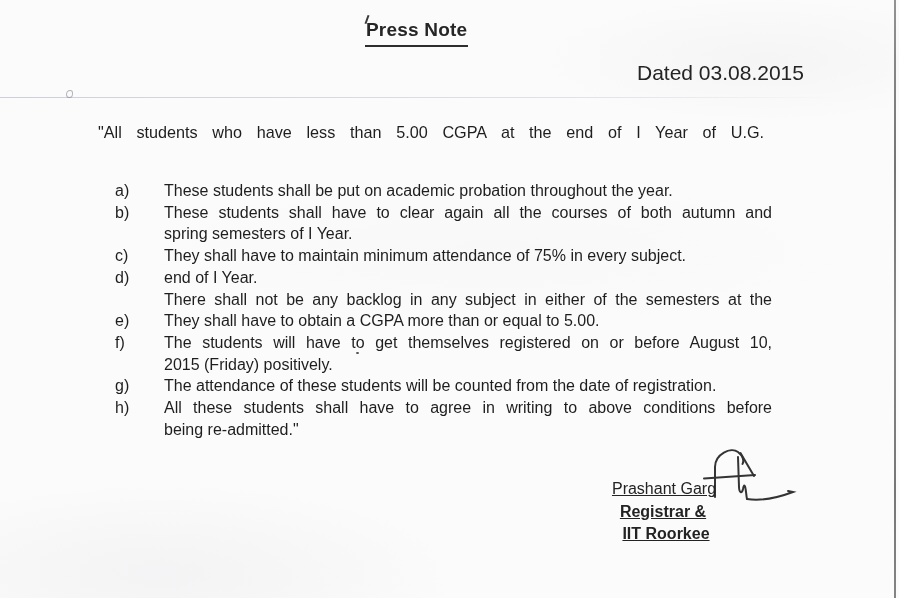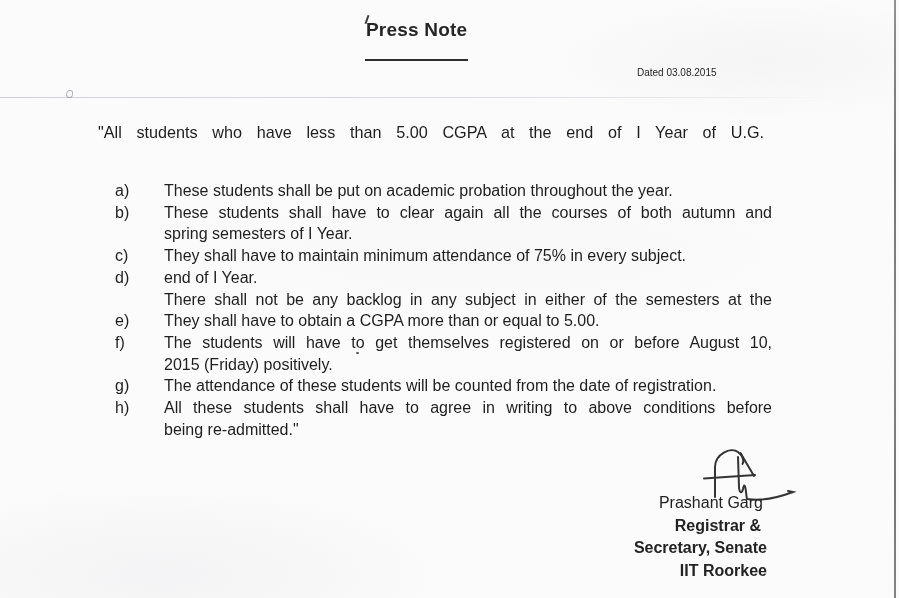--- a/index.html
+++ b/index.html
@@ -14,32 +14,32 @@
       radial-gradient(ellipse 320px 90px at 85% 10%, rgba(190,190,200,0.10), transparent 70%),
       radial-gradient(ellipse 420px 130px at 18% 96%, rgba(185,185,198,0.12), transparent 70%),
       radial-gradient(ellipse 520px 110px at 55% 42%, rgba(200,200,210,0.06), transparent 70%),
       #fcfbfb;
   }
 
   
   .title-wrap { position:absolute; top:19px; left:365px; }
   .title {
     display:inline-block;
-    margin:0; padding:0 1px 18px 1px;
+    margin:0; padding:0 1px 4px 1px;
     font-size:19px; font-weight:bold; letter-spacing:0.2px;
     color:#262626;
     border-bottom:2.5px solid #2e2e2e;
   }
   .tick {
     position:absolute; left:1px; top:-4px;
     width:2px; height:9px; background:#3a3a3a;
     transform:rotate(20deg);
   }
 
-  .dated { position:absolute; top:63px; left:637px; font-size:10px; line-height:20px; color:#242424; }
+  .dated { position:absolute; top:63px; left:637px; font-size:21px; line-height:20px; color:#242424; }
 
   
   .scanline {
     position:absolute; top:97px; left:0; width:838px; height:1px;
     background:linear-gradient(to right, rgba(130,135,158,0.38), rgba(130,135,158,0.22) 70%, rgba(130,135,158,0));
   }
   .speck {
     position:absolute; left:66px; top:90px; width:5px; height:6px;
     border:1px solid rgba(120,120,132,0.55); border-radius:60% 40% 55% 45%;
   }
@@ -57,22 +57,22 @@
   
   .conds { position:absolute; left:115px; top:180px; width:657px; font-size:16px; line-height:21.7px; color:#1e1e1e; }
   .cond { display:flex; }
   .lbl { flex:0 0 33px; width:33px; }
   .txt { flex:1; min-width:0;margin-left:16px; }
   .line.just { text-align:justify; text-align-last:justify; }
 
   
   .sig-svg { position:absolute; left:698px; top:445px; }
   .sig-block {
-    position:absolute; top:492px; left:565px; width:202px;
-    text-align:right; font-size:16px; line-height:22.6px; color:#232323;
+    position:absolute; top:478px; left:565px; width:202px;
+    text-align:center; font-size:16px; line-height:22.6px; color:#232323;text-decoration:underline;
   }
   .sig-name { margin-right:4px; }
   .sig-bold { font-weight:bold; }
   .r1 { margin-right:6px; }
   .r2 { margin-right:0; }
   .r3 { }
 </style>
 </head>
 <body>
 
@@ -155,18 +155,17 @@
       <path d="M42.5,8 L56,31"></path>
       <path d="M6,33.5 L57,30"></path>
       <path d="M40,12 L41,42 C41.2,48 44,49 45,44 C45.4,41 46.4,39 47.2,42 C48.2,46 48.2,51 49,54"></path>
       <path d="M49,54 C62,56 79,53 95,47 L90,46"></path>
     </g>
   </svg>
 
   <div class="sig-block">
     <div class="sig-name">Prashant Garg</div>
     <div class="sig-bold r1">Registrar &amp;</div>
-    <div class="sig-bold r2">Secretary, Senate</div>
     <div class="sig-bold r3">IIT Roorkee</div>
   </div>
 
   <div class="edge-line"></div>
 </div>
 
 </body></html>

